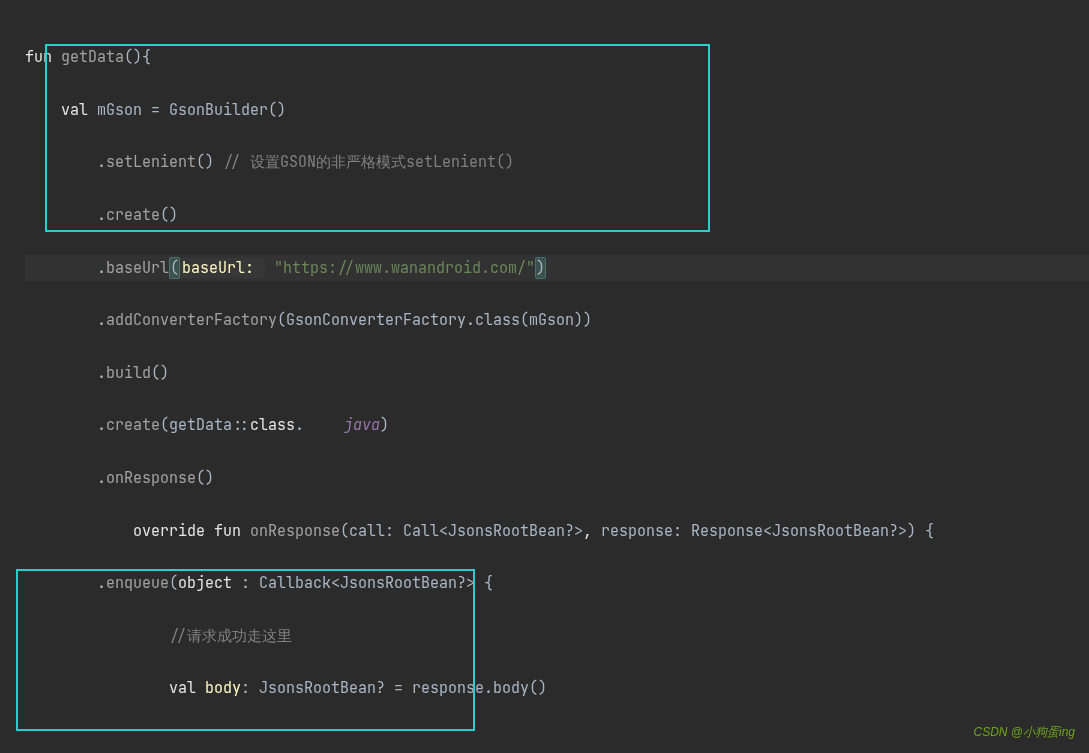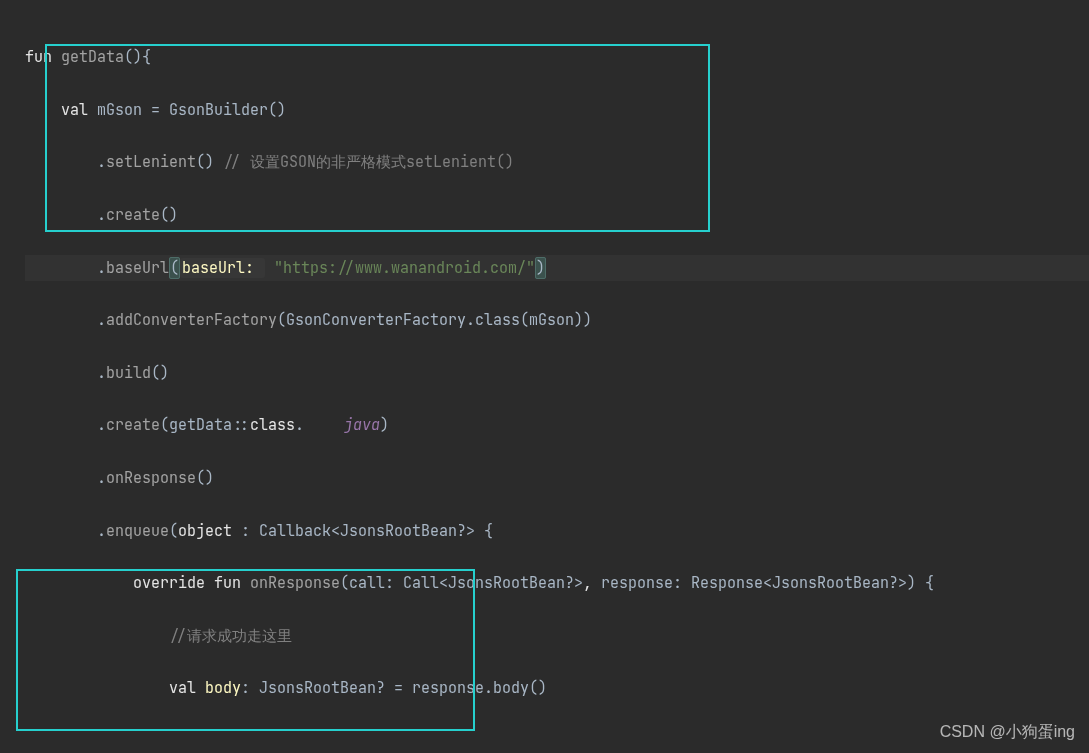--- a/index.html
+++ b/index.html
@@ -40,42 +40,43 @@
     position: absolute;
     left: 16px; top: 569px;
     width: 455px; height: 158px;
     border: 2px solid #26d0ce;
     pointer-events: none;
   }
   .watermark {
     position: absolute;
     right: 14px;
     bottom: 8px;
-    color: #e5e5e5;
+    color: #84cc16;
     opacity: 0.75;
     font-family: sans-serif;
-    font-size: 16px;
+    font-size: 12px;
+    font-style: italic;
   }
   .hintbg { background: #373737; padding: 0 2px; border-radius: 3px; }
 </style>
 </head>
 <body>
 
 <div class="editor">
 <div><span class="kw">fun </span><span class="fn">getData</span><span>(){</span></div>
 <div>    <span class="kw">val </span><span>mGson = GsonBuilder()</span></div>
 <div>        <span>.</span><span class="fn">setLenient</span><span>() </span><span class="cm">// 设置GSON的非严格模式setLenient()</span></div>
 <div>        <span>.</span><span class="fn">create</span><span>()</span></div>
 <div class="hl-line">        <span>.</span><span class="fn">baseUrl</span><span class="paren-match">(</span><span class="hint hintbg">baseUrl: </span> <span class="str">"https://www.wanandroid.com/"</span><span class="paren-match">)</span></div>
 <div>        <span>.</span><span class="fn">addConverterFactory</span><span>(GsonConverterFactory.class(mGson))</span></div>
 <div>        <span>.</span><span class="fn">build</span><span>()</span></div>
 <div>        <span>.</span><span class="fn">create</span><span>(getData::</span><span class="kw">class</span><span>.</span><span class="it">java</span><span>)</span></div>
 <div>        <span>.</span><span class="fn">onResponse</span><span>()</span></div>
+<div>            <span class="kw">override </span><span class="kw">fun </span><span class="fn">onResponse</span><span>(call: Call&lt;JsonsRootBean?&gt;</span><span class="kw">,</span><span> response: Response&lt;JsonsRootBean?&gt;) {</span></div>
 <div>        <span>.</span><span class="fn">enqueue</span><span>(</span><span class="kw">object </span><span>: Callback&lt;JsonsRootBean?&gt; {</span></div>
-<div>            <span class="kw">override </span><span class="kw">fun </span><span class="fn">onResponse</span><span>(call: Call&lt;JsonsRootBean?&gt;</span><span class="kw">,</span><span> response: Response&lt;JsonsRootBean?&gt;) {</span></div>
 <div>                <span class="cm">//请求成功走这里</span></div>
 <div>                <span class="kw">val </span><span class="hint">body</span><span>: JsonsRootBean? = response.body()</span></div>
 
 
 
 
 
 
 
 

